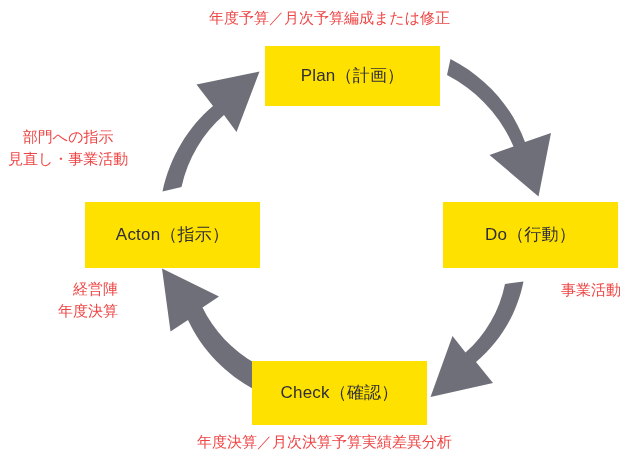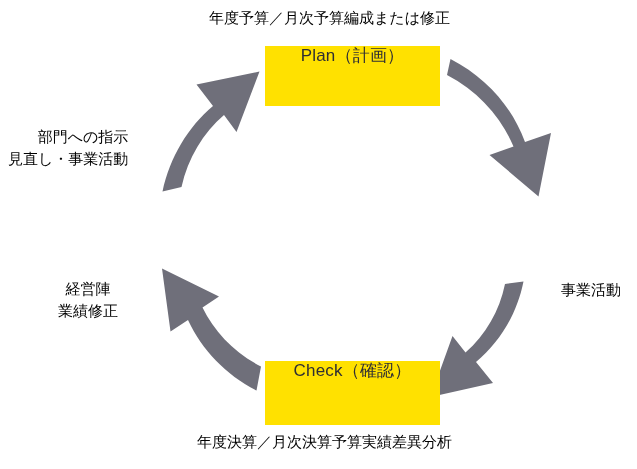--- a/index.html
+++ b/index.html
@@ -23,58 +23,58 @@
     left: 0;
     top: 0;
     width: 637px;
     height: 469px;
     pointer-events: none;
   }
   .node-box {
     position: absolute;
     background: #FFE100;
     display: flex;
-    align-items: flex-start;
+    align-items: center;
     justify-content: center;
     box-sizing: border-box;
   }
   .node-label {
     color: #2E2E33;
     font-size: 17px;
     line-height: 1.2;
     letter-spacing: 0.2px;
     white-space: nowrap;
     text-align: center;
   }
   #node-plan  { left: 265px; top: 46px;  width: 175px; height: 60px; }
   #node-do    { left: 443px; top: 202px; width: 175px; height: 66px; }
-  #node-check { left: 265px; top: 361px; width: 175px; height: 64px; }
+  #node-check { left: 252px; top: 361px; width: 175px; height: 64px; }
   #node-acton { left: 85px;  top: 202px; width: 175px; height: 66px; }
 
   .annotation {
     position: absolute;
-    color: #000000;
+    color: #ef4444;
     font-size: 15px;
     line-height: 1.45;
     white-space: nowrap;
   }
   #ann-top {
     left: 209px;
     top: 7px;
     text-align: center;
   }
   #ann-left-upper {
     left: 8px;
     top: 126px;
-    text-align: right;
+    text-align: center;
   }
   #ann-left-lower {
     left: 58px;
     top: 278px;
-    text-align: center;
+    text-align: right;
   }
   #ann-right {
     left: 561px;
     top: 279px;
     text-align: right;
   }
   #ann-bottom {
     left: 197px;
     top: 431px;
     text-align: right;
@@ -122,38 +122,44 @@
              L 236.5,132.0
              L 224.0,115.0
              C 203,133 188,158 181.5,187.0
              Z"></path>
   </svg>
 
   <div class="node-box" id="node-plan">
     <span class="node-label">Plan（計画）</span>
   </div>
 
+  <div class="node-box" id="node-do">
+    <span class="node-label">Do（行動）</span>
+  </div>
 
   <div class="node-box" id="node-check">
     <span class="node-label">Check（確認）</span>
   </div>
 
+  <div class="node-box" id="node-acton">
+    <span class="node-label">Acton（指示）</span>
+  </div>
 
   <div class="annotation" id="ann-top">
     <span class="ann-line">年度予算／月次予算編成または修正</span>
   </div>
 
   <div class="annotation" id="ann-left-upper">
     <span class="ann-line">部門への指示</span>
     <span class="ann-line">見直し・事業活動</span>
   </div>
 
   <div class="annotation" id="ann-left-lower">
     <span class="ann-line">経営陣</span>
-    <span class="ann-line">業績修正</span>
+    <span class="ann-line">年度決算</span>
   </div>
 
   <div class="annotation" id="ann-right">
     <span class="ann-line">事業活動</span>
   </div>
 
   <div class="annotation" id="ann-bottom">
     <span class="ann-line">年度決算／月次決算予算実績差異分析</span>
   </div>
 

